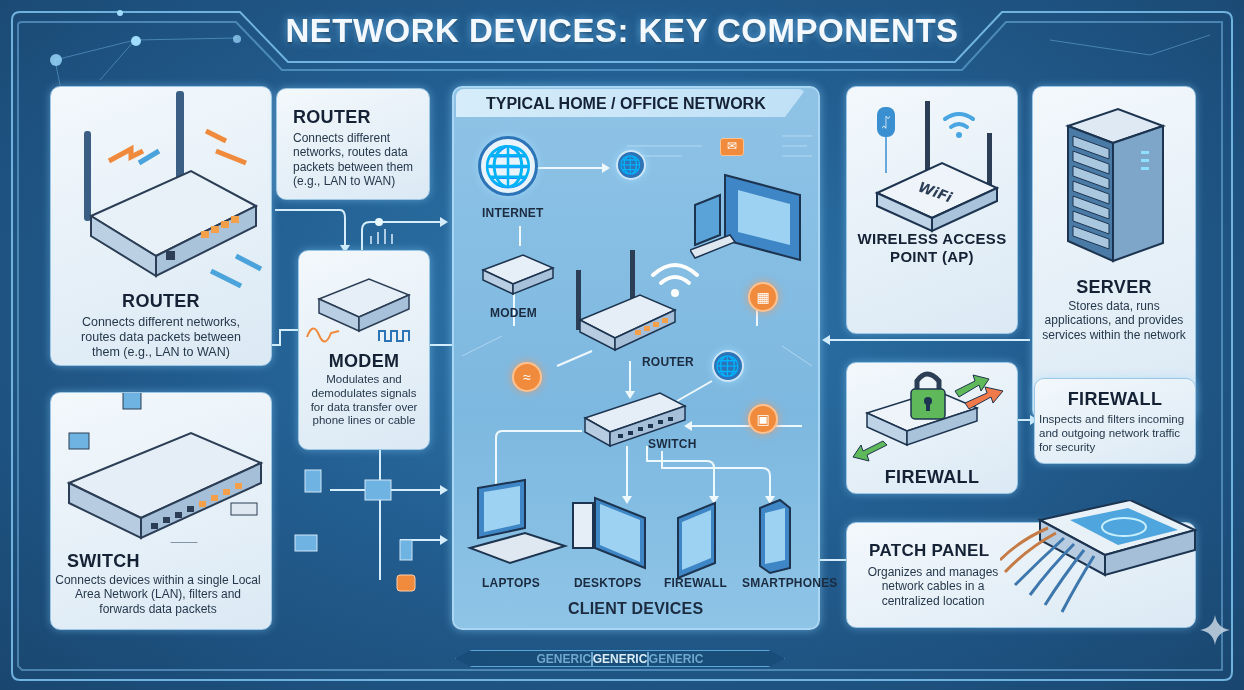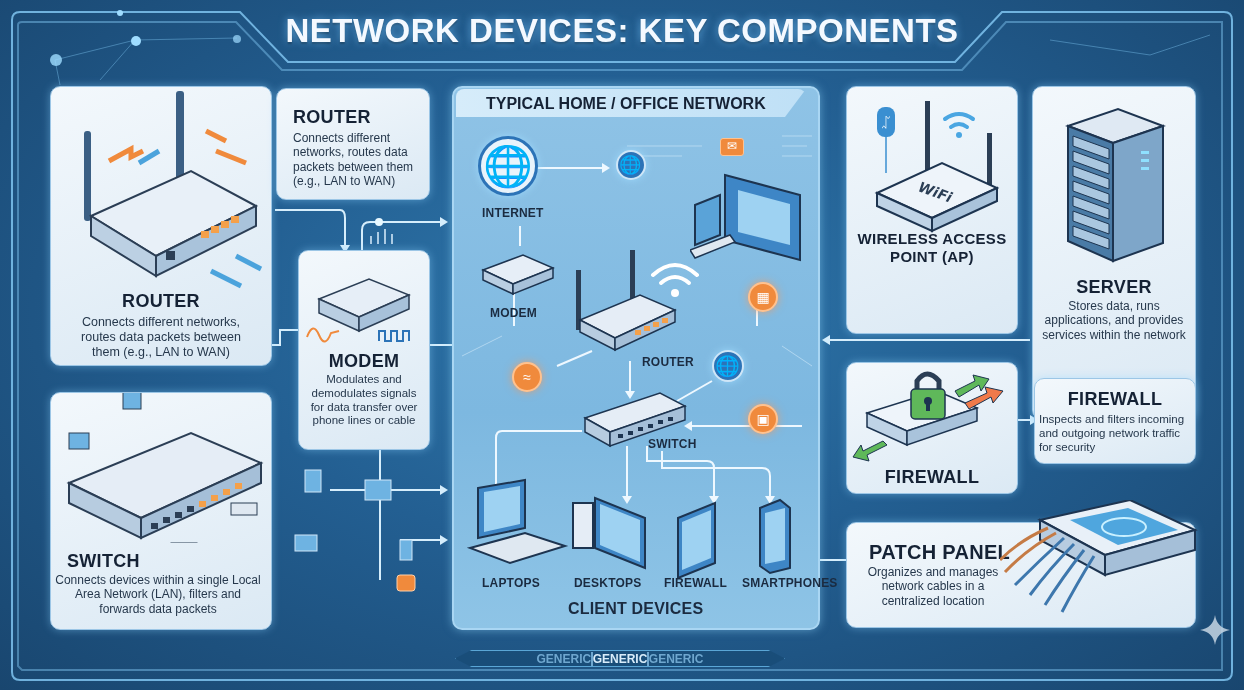--- a/index.html
+++ b/index.html
@@ -347,21 +347,21 @@
   </svg>
   <h3 style="position:absolute;top:104px;width:100%;text-align:center;font-size:18px">FIREWALL</h3>
 </div>
 
 <div class="card" style="left:1034px;top:378px;width:162px;height:86px">
   <h3 style="position:absolute;top:10px;width:100%;text-align:center;font-size:18px">FIREWALL</h3>
   <p style="position:absolute;top:34px;left:4px;right:4px;font-size:11.5px">Inspects and filters incoming and outgoing network traffic for security</p>
 </div>
 
 <div class="card" style="left:846px;top:522px;width:350px;height:106px">
-  <h3 style="position:absolute;top:18px;left:22px;font-size:20px">PATCH PANEL</h3>
+  <h3 style="position:absolute;top:18px;left:22px;font-size:17px">PATCH PANEL</h3>
   <p style="position:absolute;top:42px;left:12px;width:148px;text-align:center;font-size:12px">Organizes and manages network cables in a centralized location</p>
 </div>
 <svg width="200" height="120" style="position:absolute;left:1000px;top:500px">
   <polygon points="40,20 130,0 195,30 105,55" fill="#e8f0f8" stroke="#1d3450" stroke-width="2"></polygon>
   <polygon points="70,20 128,8 178,30 118,45" fill="#4fa6de"></polygon>
   <ellipse cx="124" cy="27" rx="22" ry="9" fill="none" stroke="#c9f0ff" stroke-width="2"></ellipse>
   <polygon points="40,20 105,55 105,75 40,40" fill="#b7cce0" stroke="#1d3450" stroke-width="2"></polygon>
   <polygon points="105,55 195,30 195,50 105,75" fill="#a5bfd8" stroke="#1d3450" stroke-width="2"></polygon>
   <g stroke="#c57b45" stroke-width="3" fill="none">
       <path d="M48 28 Q20 40 0 60"></path>

